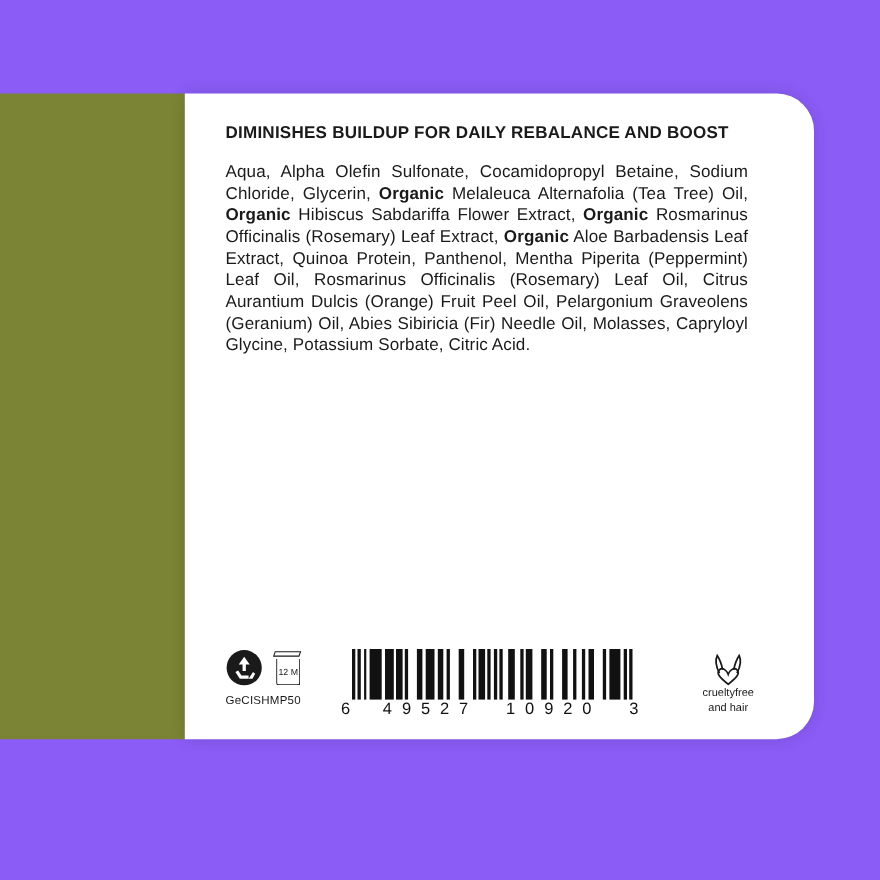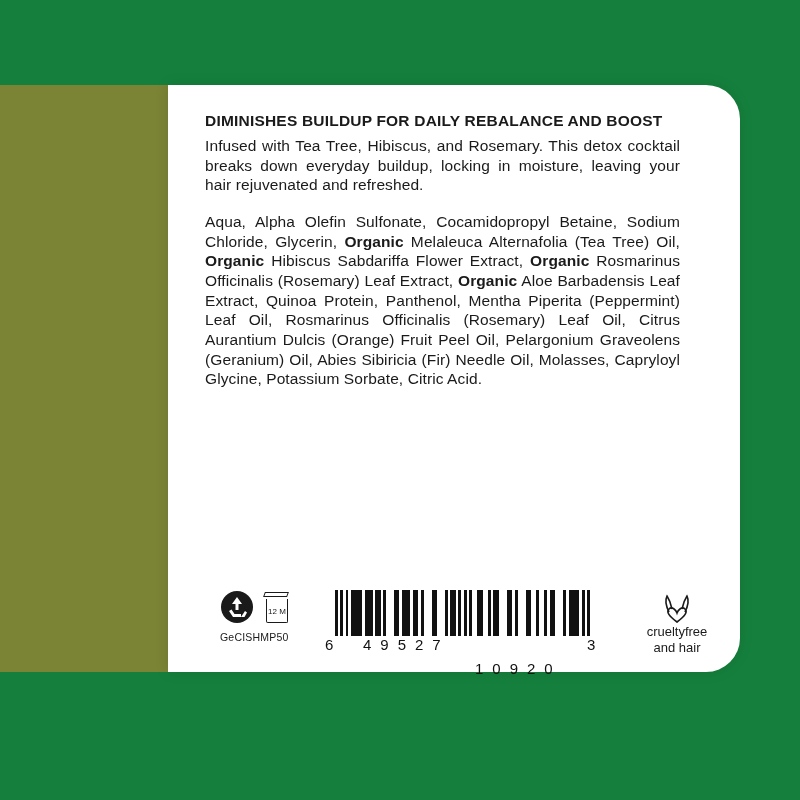--- a/index.html
+++ b/index.html
@@ -4,21 +4,21 @@
 <style>
   html, body {
     margin: 0;
     padding: 0;
     background: #ffffff;
   }
   .page {
     position: relative;
     width: 800px;
     height: 800px;
-    background: #15803d;
+    background: #8b5cf6;
     overflow: hidden;
     font-family: "Liberation Sans", sans-serif;
   }
   
   .olive-panel {
     position: absolute;
     left: 0;
     top: 85px;
     width: 168px;
     height: 587px;
@@ -79,21 +79,21 @@
     font-size: 14.5px;
     color: #1a1a1a;
   }
   .distributor sup {
     font-size: 9px;
     vertical-align: super;
   }
   
   .bottom-row {
     position: absolute;
-    left: 220px;
+    left: 205px;
     top: 590px;
     width: 480px;
     height: 70px;
   }
   .recycle-icon {
     position: absolute;
     left: 0;
     top: 0;
     width: 34px;
     height: 34px;
@@ -178,40 +178,39 @@
     top: 2px;
     width: 62px;
     text-align: center;
   }
   .cf-bunny {
     width: 40px;
     height: 32px;
     margin: 0 auto;
   }
   .cf-text {
-    font-size: 13px;
+    font-size: 10px;
     line-height: 1.15;
     color: #1a1a1a;
     margin-top: 1px;
   }
 </style>
 </head>
 <body>
 
 <div class="page">
 
   <div class="olive-panel"></div>
 
   <div class="label-card"></div>
 
   <div class="content">
 
     <div class="section">
       <h2 class="heading heading-spaced">DIMINISHES BUILDUP FOR DAILY REBALANCE AND BOOST</h2>
-      <p class="body-text">Infused with Tea Tree, Hibiscus, and Rosemary. This detox cocktail breaks down everyday buildup, locking in moisture, leaving your hair rejuvenated and refreshed.</p>
     </div>
 
     <div class="section">
     </div>
 
     <div class="section last">
       <p class="body-text" id="ingredients-body">Aqua, Alpha Olefin Sulfonate, Cocamidopropyl Betaine, Sodium Chloride, Glycerin, <span class="strong">Organic</span> Melaleuca Alternafolia (Tea Tree) Oil, <span class="strong">Organic</span> Hibiscus Sabdariffa Flower Extract, <span class="strong">Organic</span> Rosmarinus Officinalis (Rosemary) Leaf Extract, <span class="strong">Organic</span> Aloe Barbadensis Leaf Extract, Quinoa Protein, Panthenol, Mentha Piperita (Peppermint) Leaf Oil, Rosmarinus Officinalis (Rosemary) Leaf Oil, Citrus Aurantium Dulcis (Orange) Fruit Peel Oil, Pelargonium Graveolens (Geranium) Oil, Abies Sibiricia (Fir) Needle Oil, Molasses, Capryloyl Glycine, Potassium Sorbate, Citric Acid.</p>
     </div>
 
   </div>
@@ -264,21 +263,21 @@
           <span style="left: 209.368px; width: 2.68421px;"></span>
           <span style="left: 214.737px; width: 5.36842px;"></span>
           <span style="left: 228.158px; width: 2.68421px;"></span>
           <span style="left: 233.526px; width: 10.7368px;"></span>
           <span style="left: 246.947px; width: 2.68421px;"></span>
           <span style="left: 252.316px; width: 2.68421px;"></span>
         </div>
       <div class="barcode-digits">
         <span style="left:0px;">6</span>
         <span style="left:38px;letter-spacing:9px;">49527</span>
-        <span style="left:150px;letter-spacing:9px;margin-top:24px;">10920</span>
+        <span style="left:150px;letter-spacing:9px;">10920</span>
         <span style="left:262px;">3</span>
       </div>
     </div>
 
     <div class="cf-logo">
       <div class="cf-bunny">
         <svg viewBox="0 0 40 32" width="40" height="32">
           <path d="M12 20 C9 14 8 8 10 4 C12 7 14 12 15 17" fill="none" stroke="#1a1a1a" stroke-width="1.6"></path>
           <path d="M28 20 C31 14 32 8 30 4 C28 7 26 12 25 17" fill="none" stroke="#1a1a1a" stroke-width="1.6"></path>
           <path d="M20 30 C12 24 9 20 12 17 C15 14 19 18 20 21 C21 18 25 14 28 17 C31 20 28 24 20 30 Z" fill="none" stroke="#1a1a1a" stroke-width="1.6"></path>

